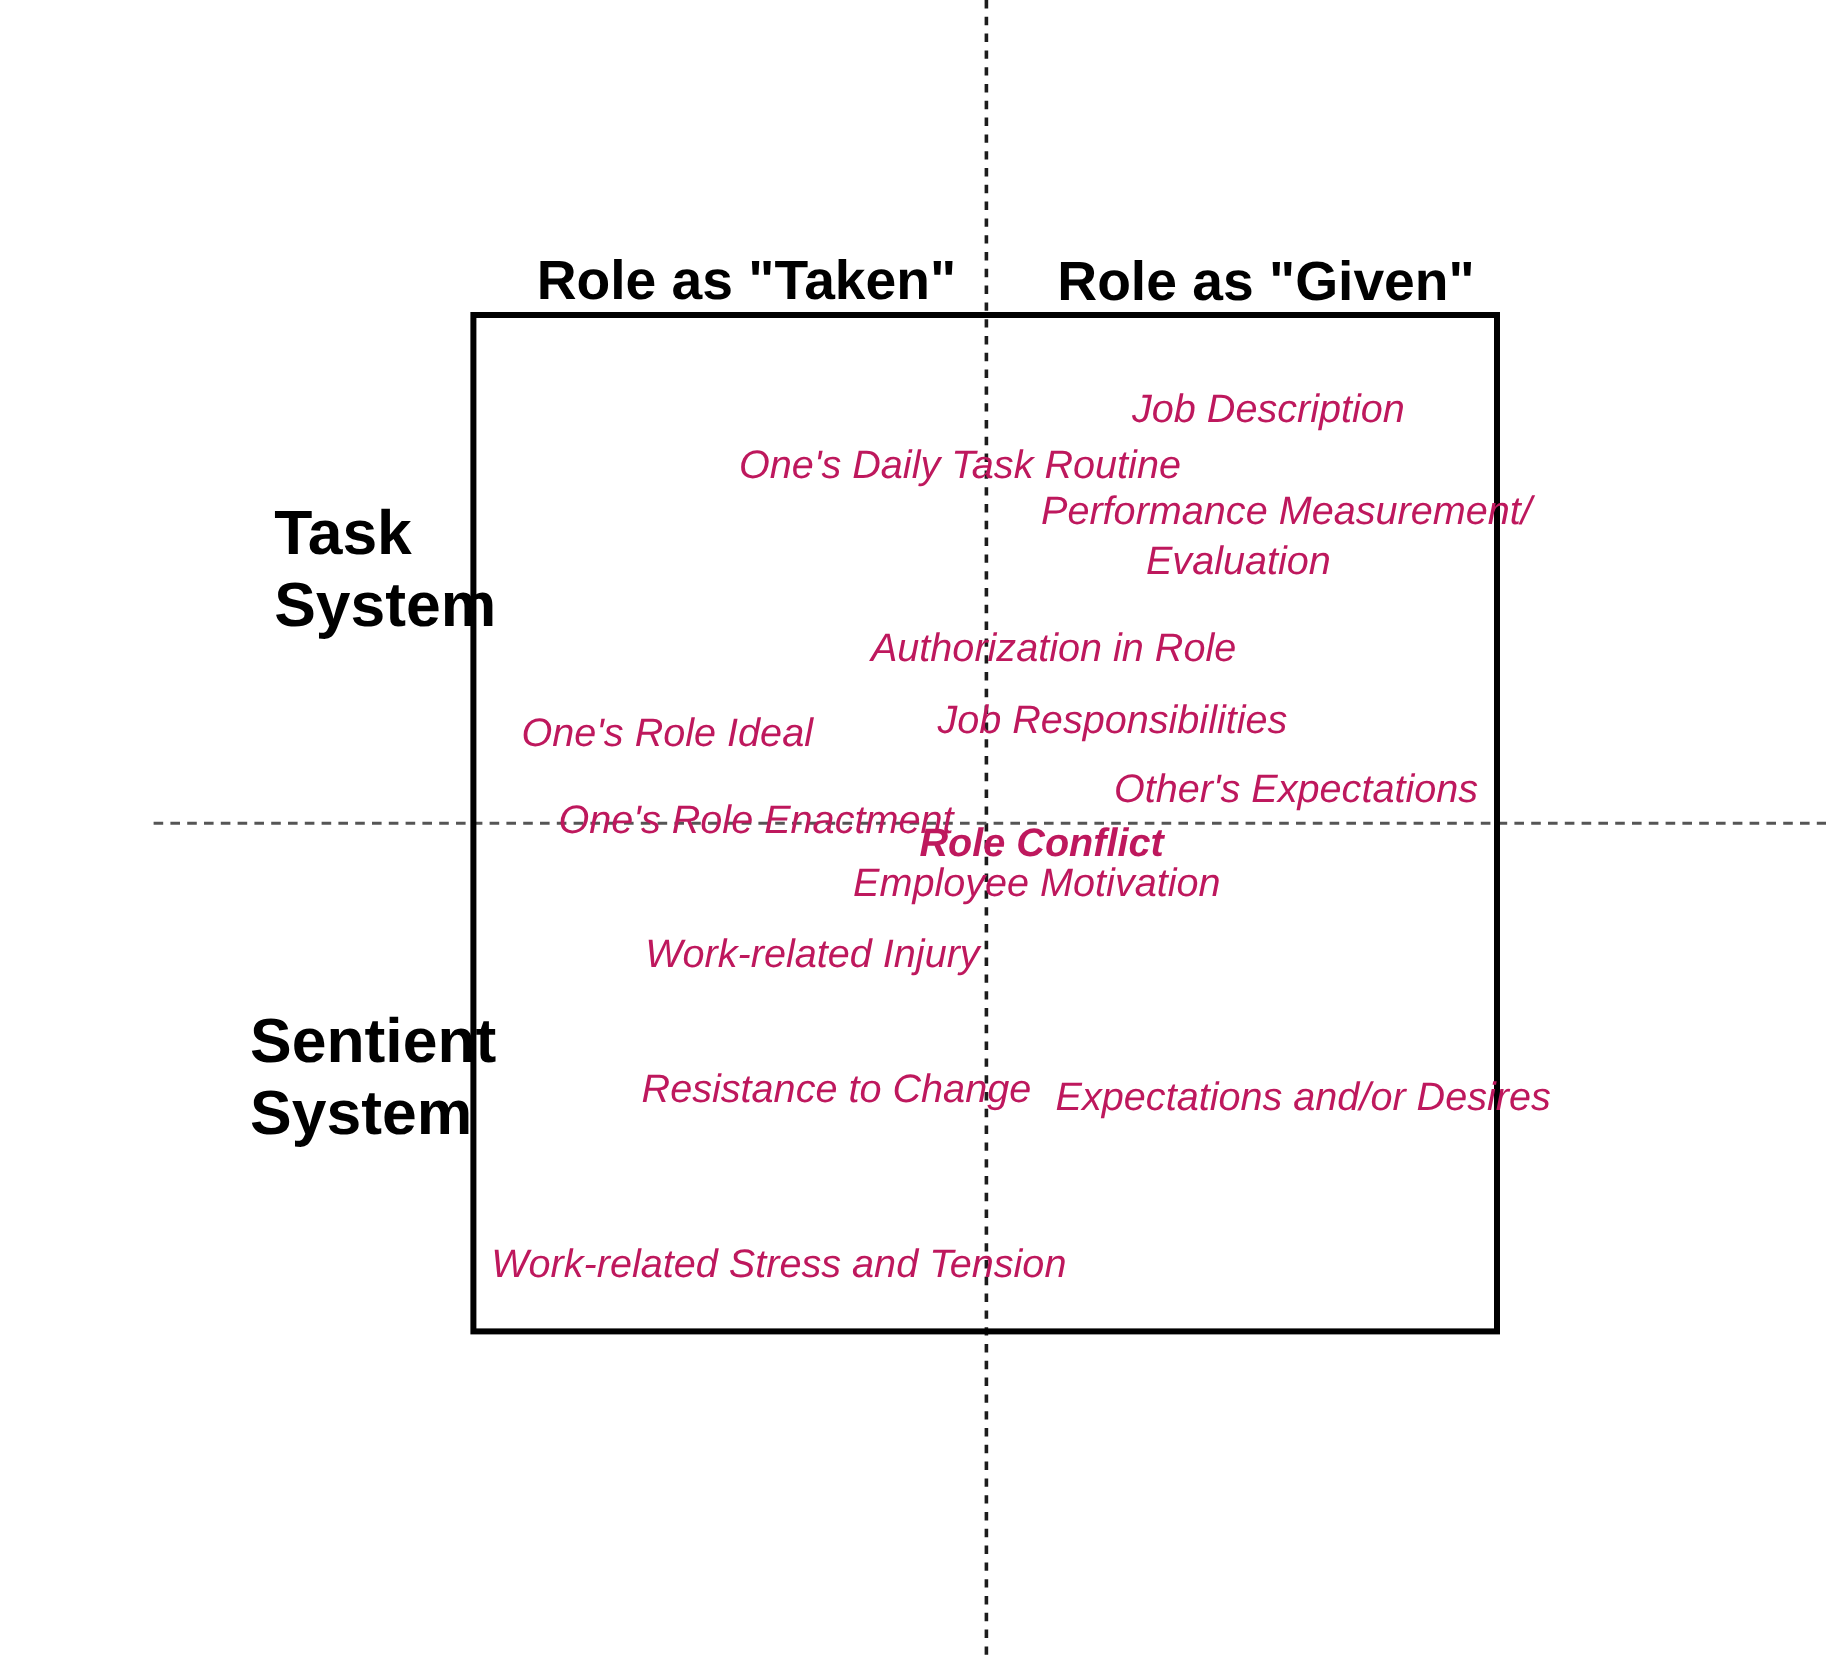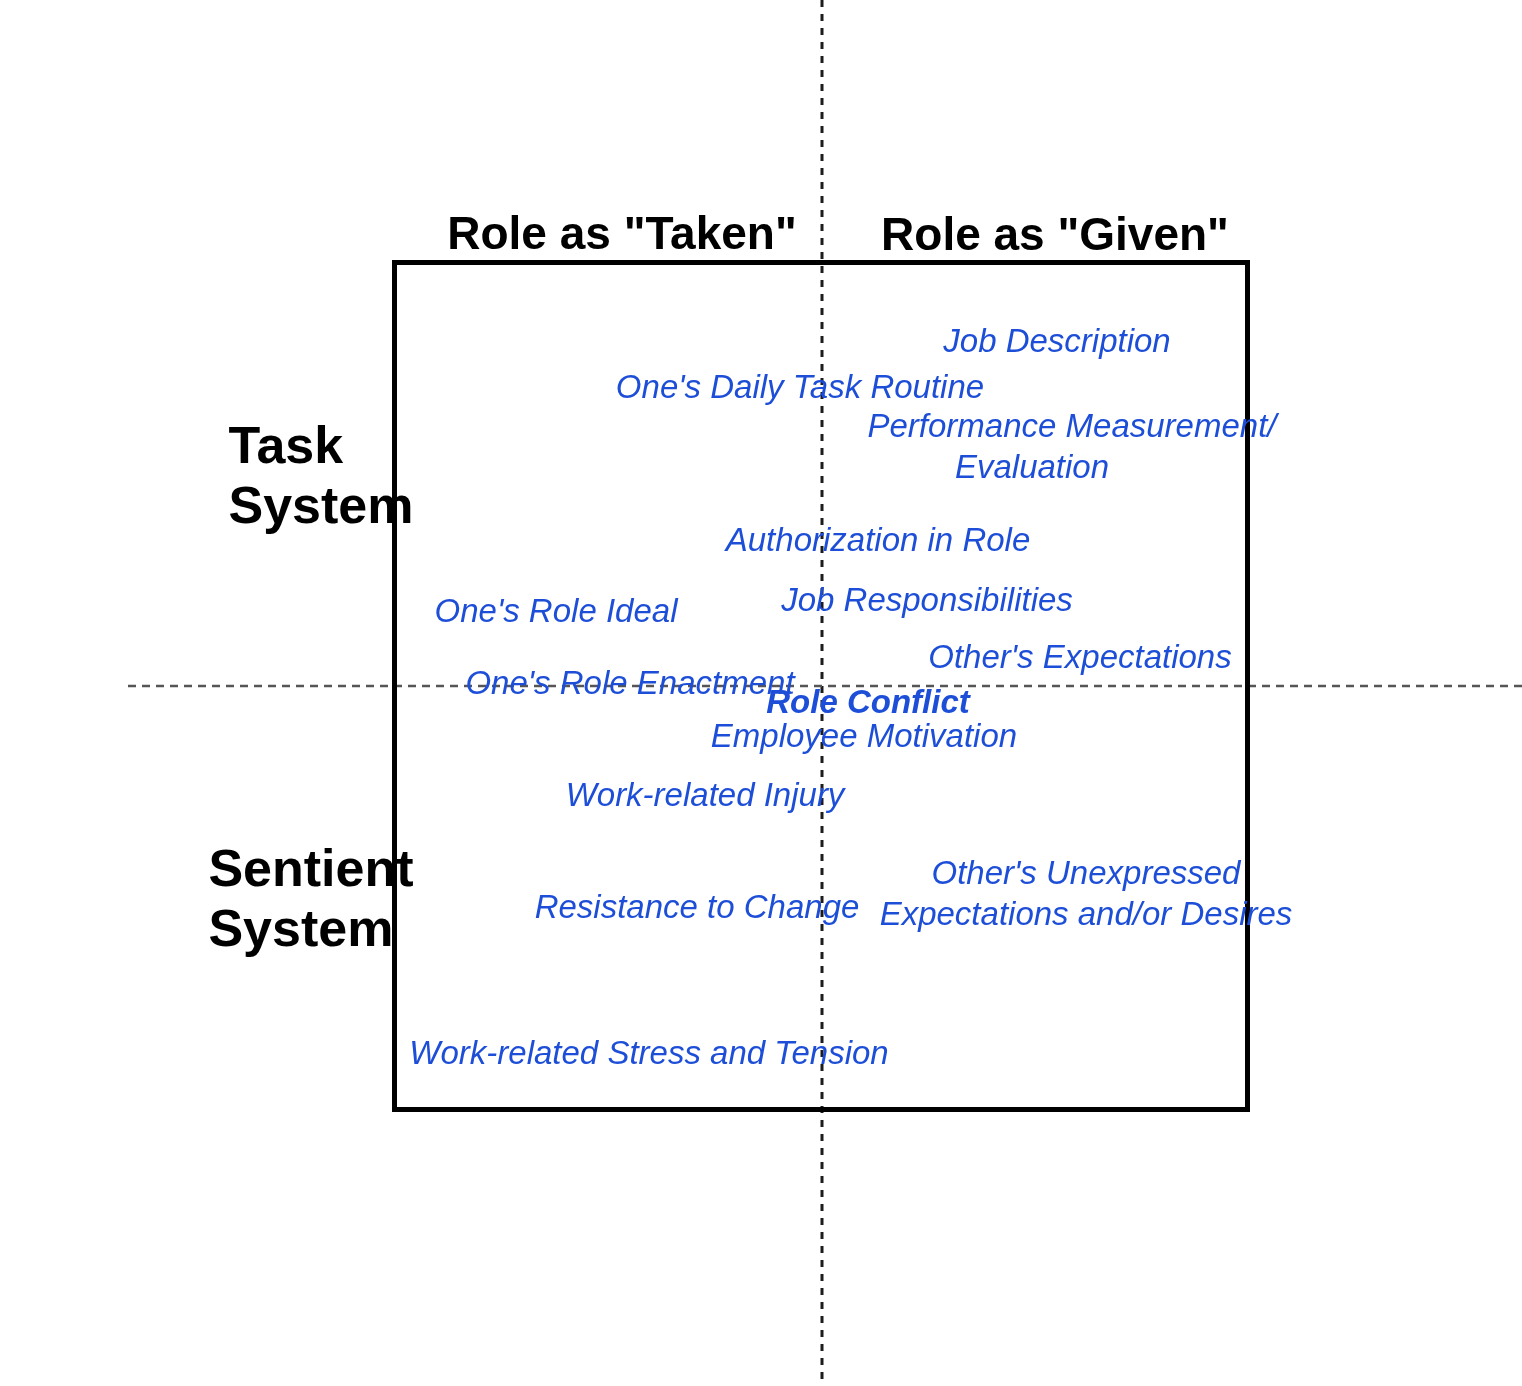--- a/index.html
+++ b/index.html
@@ -64,21 +64,21 @@
     height: 100%;
     z-index: 4;
     pointer-events: none;
   }
   .q-label {
     position: absolute;
     transform: translate(-50%, -50%);
     font-style: italic;
     font-size: 33px;
     white-space: nowrap;
-    color: #1d4ed8;
+    color: #be185d;
   }
 </style>
 </head>
 <body>
 
 <div class="canvas">
 
   <svg class="dividers" width="1522" height="1386" viewBox="0 0 1522 1386">
     <line x1="822" y1="0" x2="822" y2="1386" stroke-width="3" stroke-dasharray="7 7" fill="none" stroke="#1c1c1c"></line>
     <line x1="128" y1="686" x2="1522" y2="686" stroke-width="2.5" stroke-dasharray="8 6" fill="none" stroke="#555555"></line>
@@ -105,20 +105,19 @@
       <span class="q-label" style="left: 800px; top: 387px;">One's Daily Task Routine</span>
       <span class="q-label" style="left: 1072px; top: 426px;">Performance Measurement/</span>
       <span class="q-label" style="left: 1032px; top: 467px;">Evaluation</span>
       <span class="q-label" style="left: 878px; top: 540px;">Authorization in Role</span>
       <span class="q-label" style="left: 927px; top: 600px;">Job Responsibilities</span>
       <span class="q-label" style="left: 556px; top: 611px;">One's Role Ideal</span>
       <span class="q-label" style="left: 1080px; top: 657px; text-align: center;">Other's Expectations</span>
       <span class="q-label" style="left: 630px; top: 683px;">One's Role Enactment</span>
       <span class="q-label" style="left: 868px; top: 702px; font-weight: bold;">Role Conflict</span>
       <span class="q-label" style="left: 864px; top: 736px;">Employee Motivation</span>
-      <span class="q-label" style="left: 677px; top: 795px; margin-left: 28px;">Work-related Injury</span>
-      <span class="q-label" style="left: 1086px; top: 873px;">Other's Unexpressed</span>
+      <span class="q-label" style="left: 677px; top: 795px;">Work-related Injury</span>
       <span class="q-label" style="left: 697px; top: 907px;">Resistance to Change</span>
       <span class="q-label" style="left: 1086px; top: 914px;">Expectations and/or Desires</span>
       <span class="q-label" style="left: 649px; top: 1009px; margin-top: 44px;">Work-related Stress and Tension</span>
     </div>
 
 </div>
 
 </body></html>

